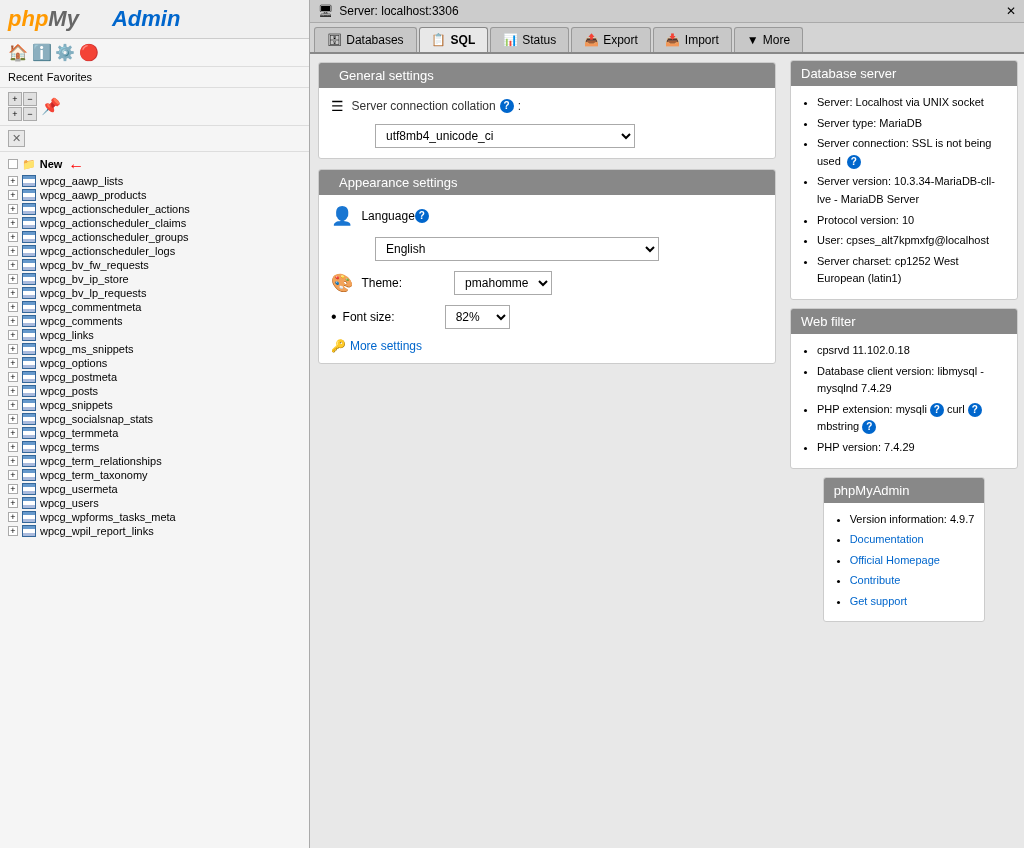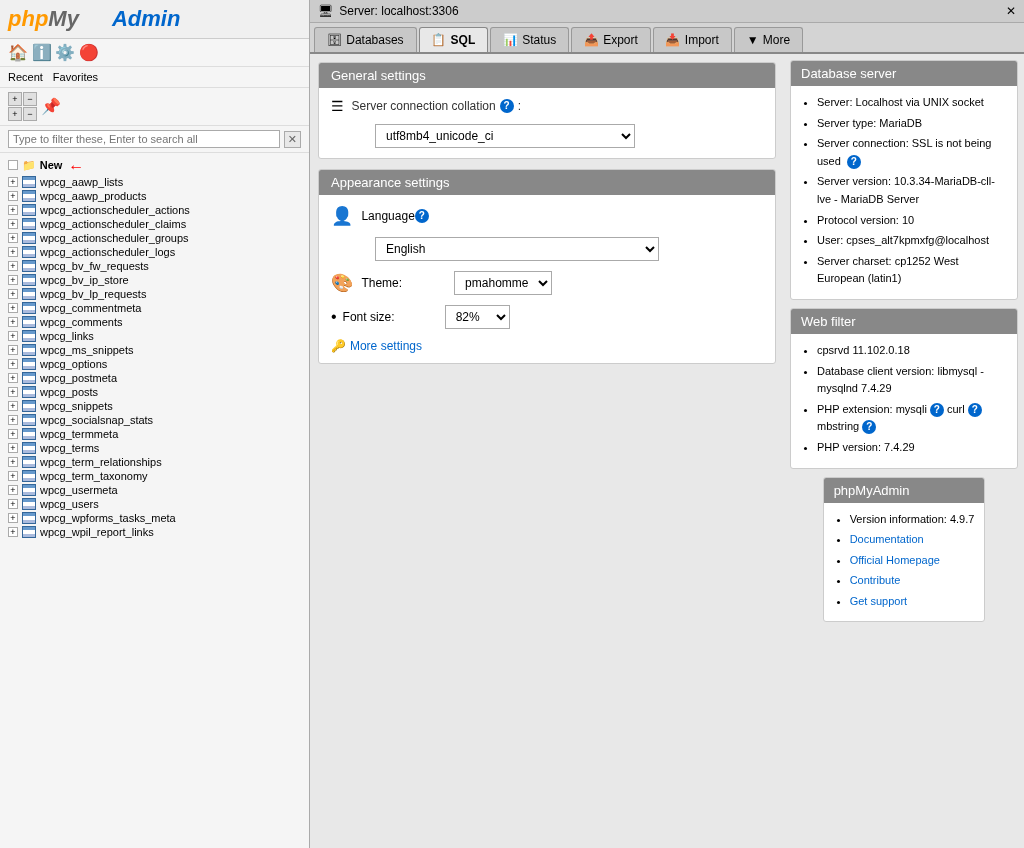--- a/index.html
+++ b/index.html
@@ -38,21 +38,21 @@
       padding: 4px 8px;
       align-items: center;
       border-bottom: 1px solid #ddd;
     }
     .sidebar-icons .icon-btn {
       cursor: pointer;
       font-size: 16px;
     }
     .recent-fav {
       display: flex;
-      gap: 10px;
+      gap: 4px;
       padding: 4px 8px;
       font-size: 11px;
       border-bottom: 1px solid #ddd;
     }
     .recent-fav span { cursor: pointer; color: #000; }
 
     .db-controls {
       padding: 4px 8px;
       display: flex;
       align-items: center;
@@ -222,21 +222,21 @@
 
     .section-box {
       background: white;
       border: 1px solid #ccc;
       border-radius: 3px;
       overflow: hidden;
     }
     .section-title {
       background: #888;
       color: white;
-      padding: 5px 12px;
+      padding: 5px 20px;
       font-size: 13px;
       font-weight: normal;
     }
     .section-body {
       padding: 10px 12px;
     }
 
     .info-section {
       background: white;
       border: 1px solid #ccc;
@@ -364,21 +364,20 @@
       </div>
       <div class="row">
         <button>+</button>
         <button>−</button>
       </div>
     </div>
     <span title="Pin" style="font-size:16px; cursor:pointer;">📌</span>
   </div>
 
   <div class="filter-box">
-    <input type="text" style="width: 100%;" placeholder="Type to filter these, Enter to search all">
     <span class="clear-btn">✕</span>
   </div>
 
   <div class="db-list-container">
     <ul class="db-list">
       <li class="new-item">
         <span class="expand-icon"> </span>
         <span>📁</span>
         <span>New</span>
         <span class="arrow-indicator">←</span>

